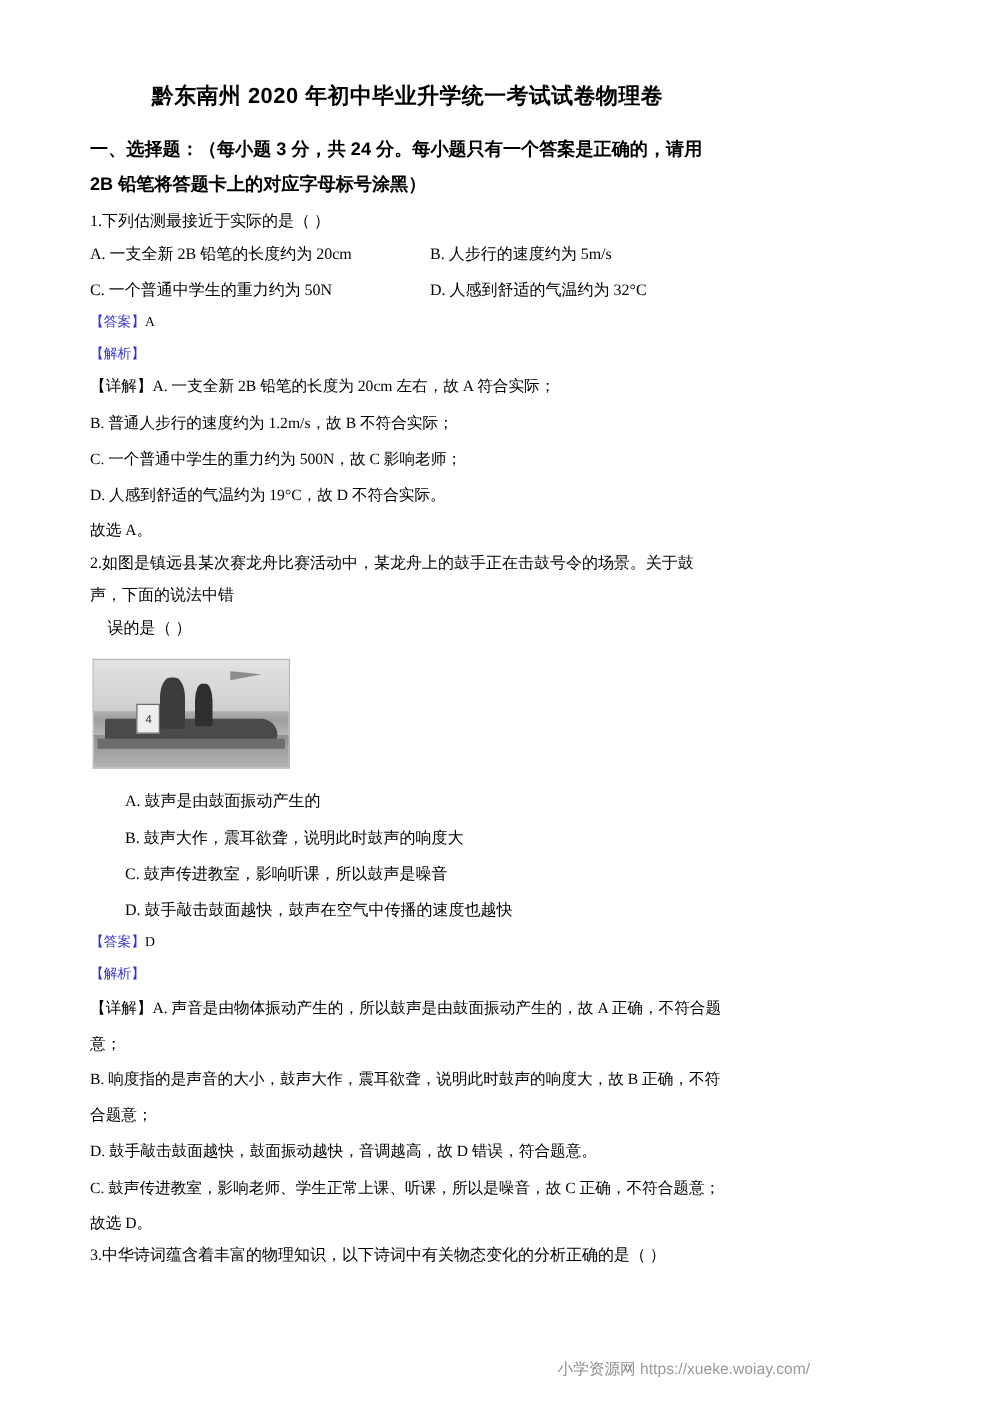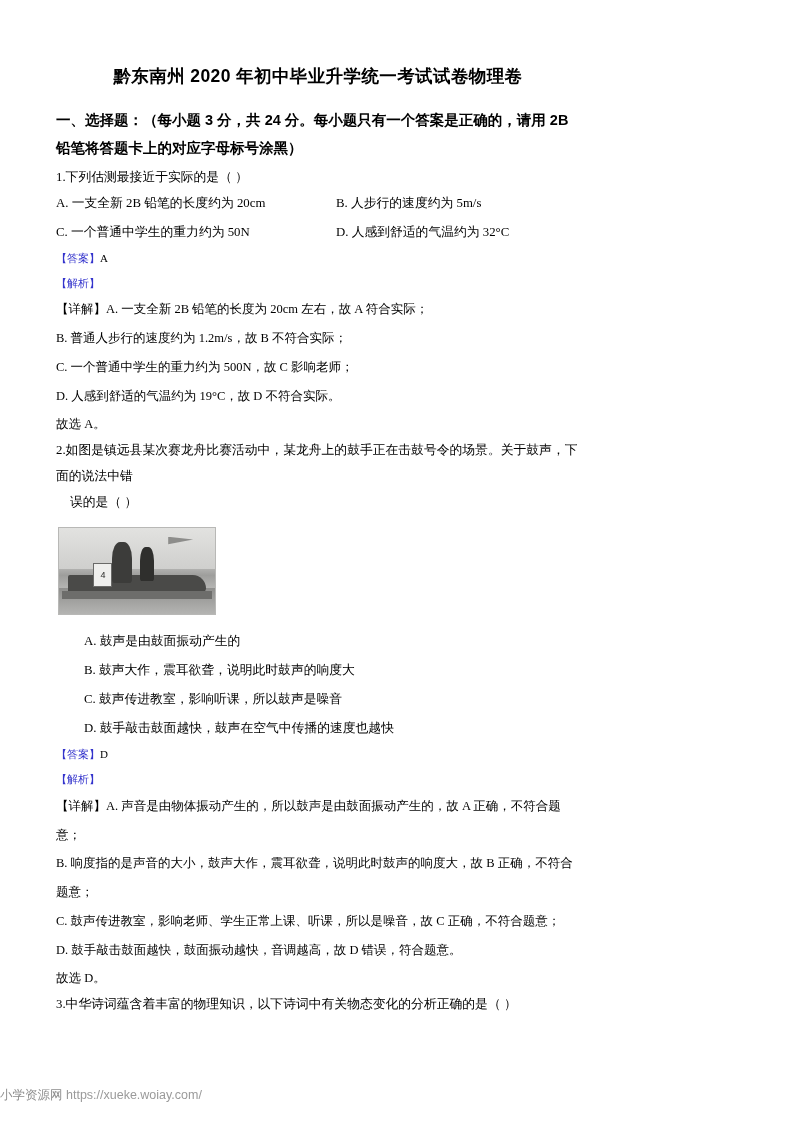--- a/index.html
+++ b/index.html
@@ -13,21 +13,21 @@
     font-family: "Liberation Serif", "DejaVu Serif", serif;
     color: #000000;
     position: relative;
     overflow: hidden;
   }
   .page {
     position: relative;
     width: 652px;
     height: 1122px;
     box-sizing: border-box;
-    padding: 56px 72px 0 56px;
+    padding: 56px 72px 0 72px;
   }
   .doc-title {
     text-align: center;
     font-weight: bold;
     font-size: 17.5px;
     letter-spacing: 0.4px;
     margin: 8px 0 18px 0;
     font-family: "Liberation Sans", "DejaVu Sans", sans-serif;
   }
   .section-head {
@@ -157,23 +157,23 @@
     position: absolute;
     left: 70%; top: 10%;
     width: 16%;
     height: 18%;
     background: #8d8d8b;
     clip-path: polygon(0 0, 100% 18%, 0 48%);
   }
   .watermark {
     position: absolute;
     left: 0;
-    right: 16px;
+    right: 4px;
     bottom: 18px;
-    text-align: left;
+    text-align: right;
     font-size: 12.5px;
     color: #9a9a9a;
     font-family: "Liberation Sans", "DejaVu Sans", sans-serif;
   }
   .watermark .cn {
     color: #8c8c8c;
   }
 </style>
 </head>
 <body>
@@ -225,22 +225,22 @@
   <div class="opt-line">C.   鼓声传进教室，影响听课，所以鼓声是噪音</div>
   <div class="opt-line">D.   鼓手敲击鼓面越快，鼓声在空气中传播的速度也越快</div>
 
   <div class="ans-label">
     <span>【答案】</span><span class="val">D</span>
   </div>
   <div class="exp-label">【解析】</div>
 
   <div class="detail-para">【详解】A.  声音是由物体振动产生的，所以鼓声是由鼓面振动产生的，故 A 正确，不符合题意；</div>
   <div class="sub-para">B.  响度指的是声音的大小，鼓声大作，震耳欲聋，说明此时鼓声的响度大，故 B 正确，不符合题意；</div>
+  <div class="sub-para">D.  鼓手敲击鼓面越快，鼓面振动越快，音调越高，故 D 错误，符合题意。</div>
   <div class="sub-para">C.  鼓声传进教室，影响老师、学生正常上课、听课，所以是噪音，故 C 正确，不符合题意；</div>
-  <div class="sub-para">D.  鼓手敲击鼓面越快，鼓面振动越快，音调越高，故 D 错误，符合题意。</div>
   <div class="para">故选 D。</div>
 
   <div class="q-stem">3.中华诗词蕴含着丰富的物理知识，以下诗词中有关物态变化的分析正确的是（       ）</div>
 
   <div class="watermark">
     <span class="cn">小学资源网</span>
     <span>https://xueke.woiay.com/</span>
   </div>
 
 </div>

